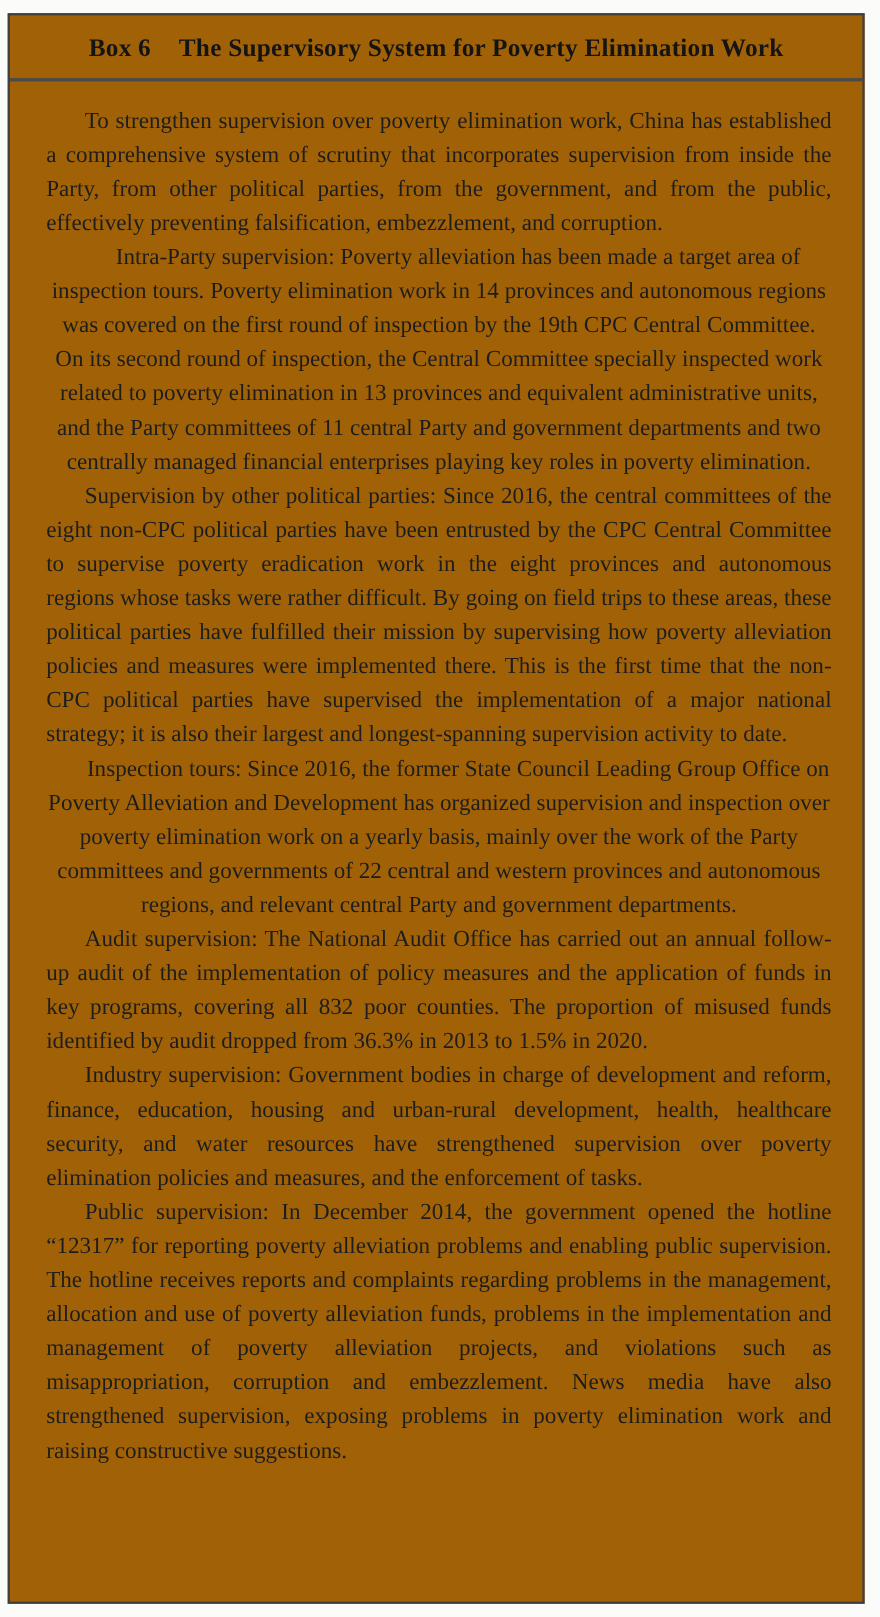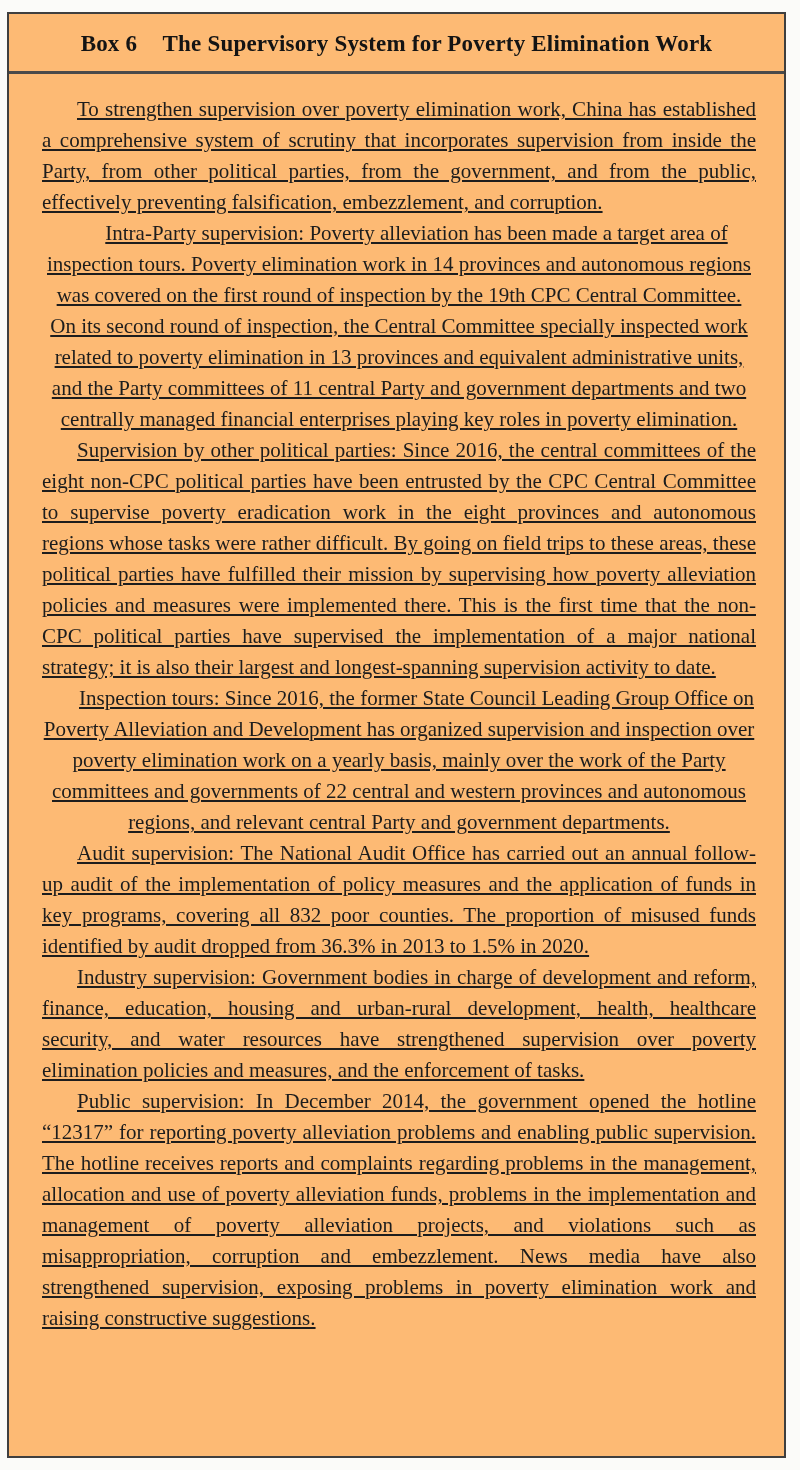--- a/index.html
+++ b/index.html
@@ -18,21 +18,21 @@
     background: #fbfbf9;
   }
 
   .doc-box {
     position: absolute;
     left: 7px;
     top: 12px;
     width: 779px;
     height: 1446px;
     border: 2px solid #3f3f3f;
-    background: #fdba74;
+    background: #a16207;
     overflow: hidden;
   }
 
   .box-header {
     border-bottom: 3px solid #4a4a4a;
     padding: 17px 20px 14px 20px;
     text-align: center;
   }
 
   .box-title {
@@ -43,21 +43,20 @@
     white-space: nowrap;
   }
 
   .box-title .box-label {
     margin-right: 1.1em;
   }
 
   .box-body {
     padding: 20px 28px 0 33px;
     color: #1d1d1d;
-    text-decoration: underline;
   }
 
   .box-body p {
     font-size: 21px;
     line-height: 31px;
     text-indent: 35px;
     color: #1d1d1d;
   }
 
   .box-body p.justify {

